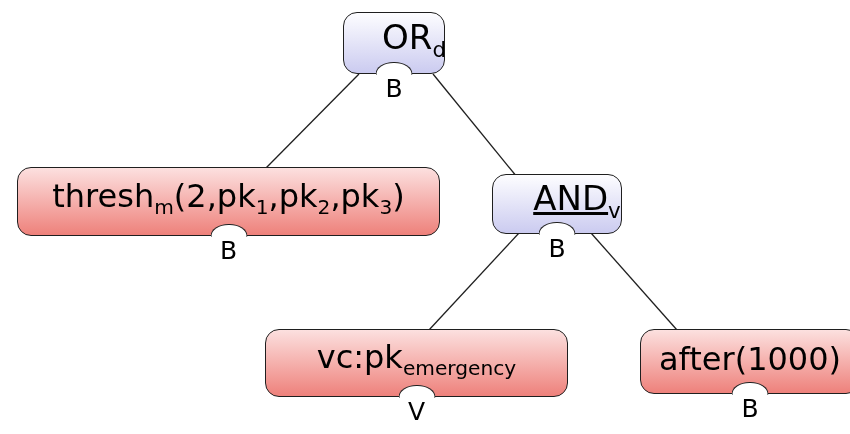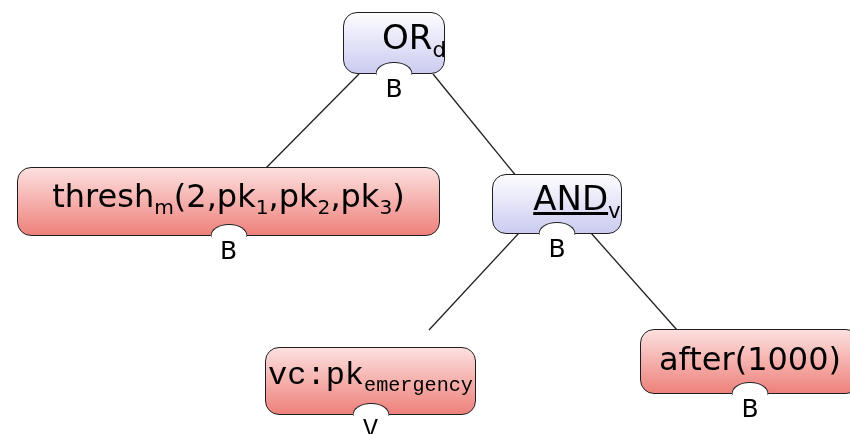--- a/index.html
+++ b/index.html
@@ -102,21 +102,21 @@
     <div class="notch"></div>
     <div class="port-label">B</div>
   </div>
 
   <div class="node gate" style="left:492px; top:174px; width:130px; height:60px;text-decoration:underline;">
     <div class="node-label"><span>AND</span><sub>v</sub></div>
     <div class="notch"></div>
     <div class="port-label">B</div>
   </div>
 
-  <div class="node leaf" style="left:265px; top:347px; width:211px; height:68px;font-family:Liberation Mono, monospace;">
+  <div class="node leaf" style="left:265px; top:329px; width:303px; height:68px;">
     <div class="node-label"><span>vc:pk</span><sub>emergency</sub></div>
     <div class="notch"></div>
     <div class="port-label">V</div>
   </div>
 
   <div class="node leaf" style="left:640px; top:329px; width:220px; height:65px;">
     <div class="node-label"><span>after(1000)</span></div>
     <div class="notch"></div>
     <div class="port-label">B</div>
   </div>

